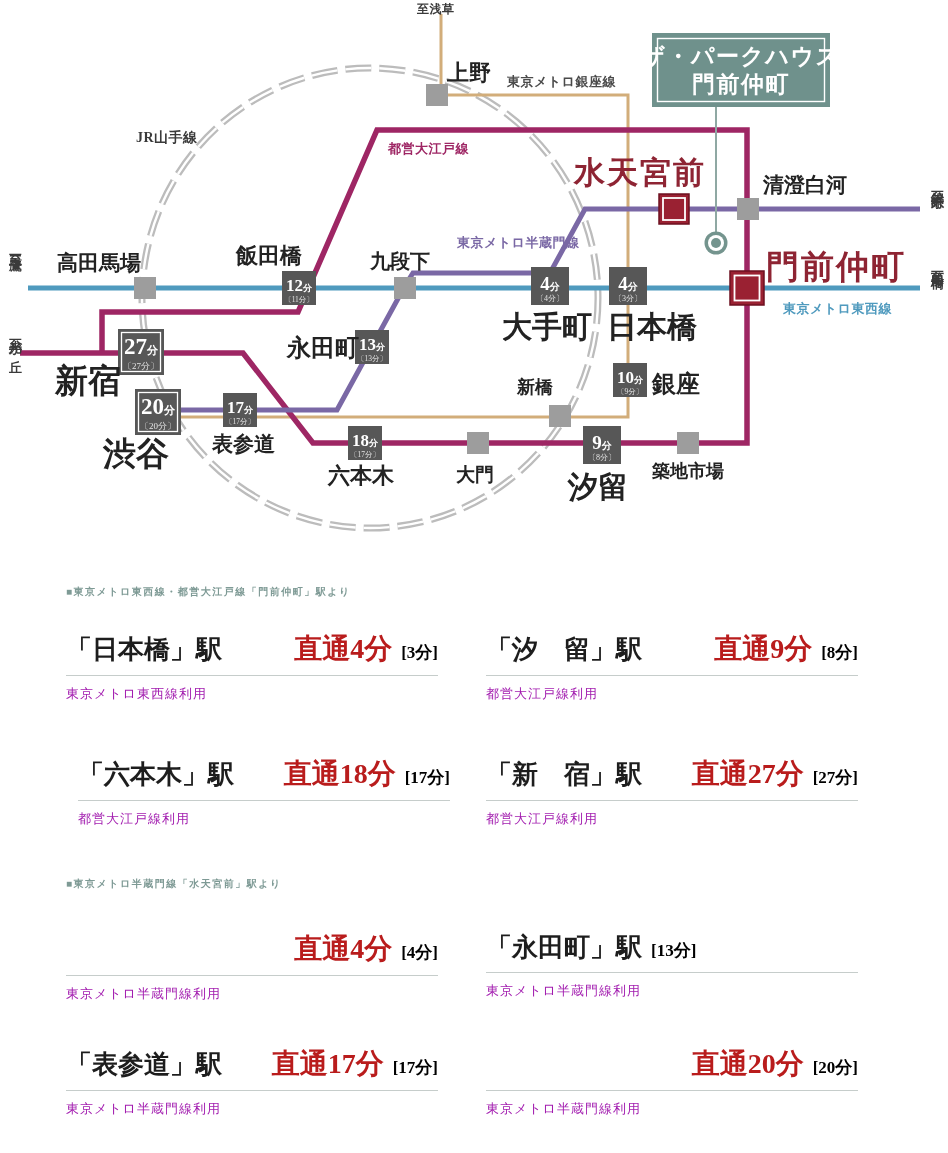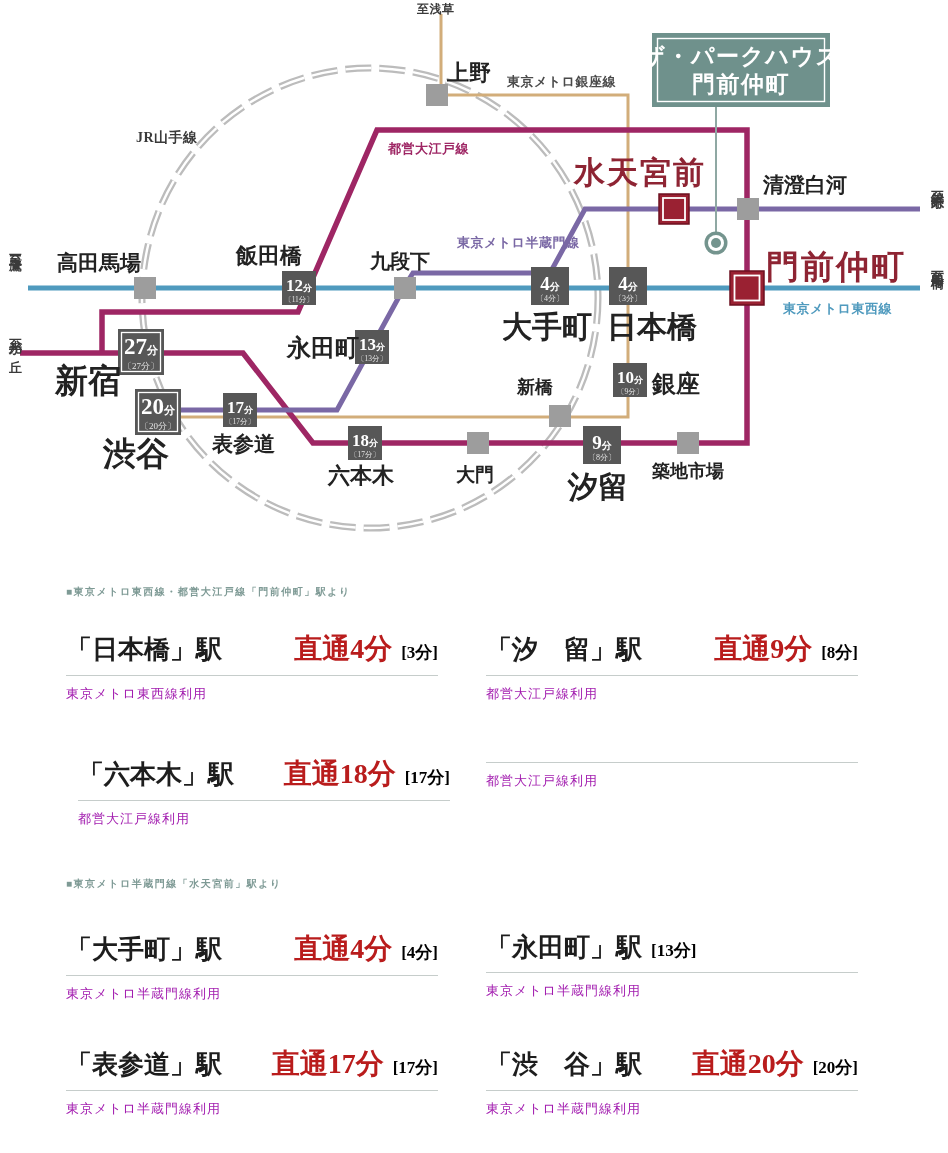--- a/index.html
+++ b/index.html
@@ -181,29 +181,33 @@
   <div class="acc-row" style="left:66px;top:755px;margin-left:12px;">
     <div class="acc-line1">
       <span class="acc-name">「六本木」駅</span>
       <span class="acc-time">直通18分</span>
       <span class="acc-alt">[17分]</span>
     </div>
     <div class="acc-rule"></div>
     <div class="acc-note">都営大江戸線利用</div>
   </div>
   <div class="acc-row" style="left:486px;top:755px;">
+    <div class="acc-line1">
+      <span class="acc-name">「新　宿」駅</span>
+      <span class="acc-time">直通27分</span>
+      <span class="acc-alt">[27分]</span>
+    </div>
     <div class="acc-rule"></div>
     <div class="acc-note">都営大江戸線利用</div>
   </div>
 
   <div class="sec-head" style="left:66px;top:877px;">■東京メトロ半蔵門線「水天宮前」駅より</div>
 
   <div class="acc-row" style="left:66px;top:930px;">
     <div class="acc-line1">
-      <span class="acc-name">「大手町」駅</span>
       <span class="acc-time">直通4分</span>
       <span class="acc-alt">[4分]</span>
     </div>
     <div class="acc-rule"></div>
     <div class="acc-note">東京メトロ半蔵門線利用</div>
   </div>
   <div class="acc-row" style="left:486px;top:930px;">
     <div class="acc-line1">
       <span class="acc-name">「永田町」駅</span>
       <span class="acc-alt">[13分]</span>
@@ -215,21 +219,20 @@
     <div class="acc-line1">
       <span class="acc-name">「表参道」駅</span>
       <span class="acc-time">直通17分</span>
       <span class="acc-alt">[17分]</span>
     </div>
     <div class="acc-rule"></div>
     <div class="acc-note">東京メトロ半蔵門線利用</div>
   </div>
   <div class="acc-row" style="left:486px;top:1045px;">
     <div class="acc-line1">
-      <span class="acc-name">「渋　谷」駅</span>
       <span class="acc-time">直通20分</span>
       <span class="acc-alt">[20分]</span>
     </div>
     <div class="acc-rule"></div>
     <div class="acc-note">東京メトロ半蔵門線利用</div>
   </div>
 
 </div>
 
 </body></html>

